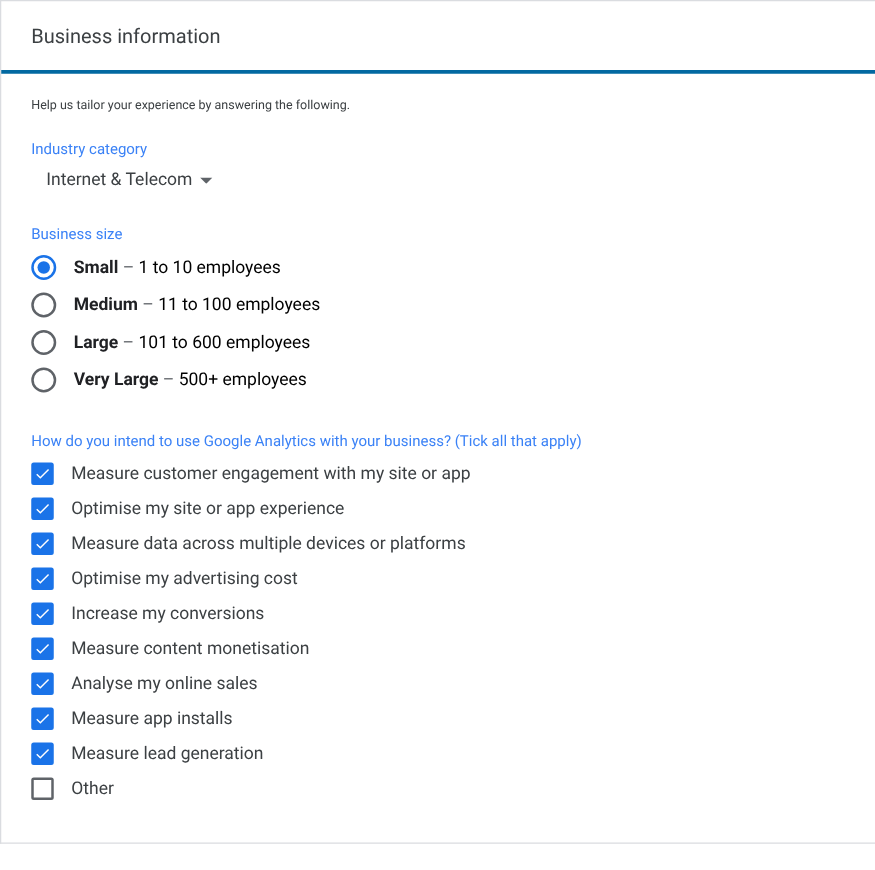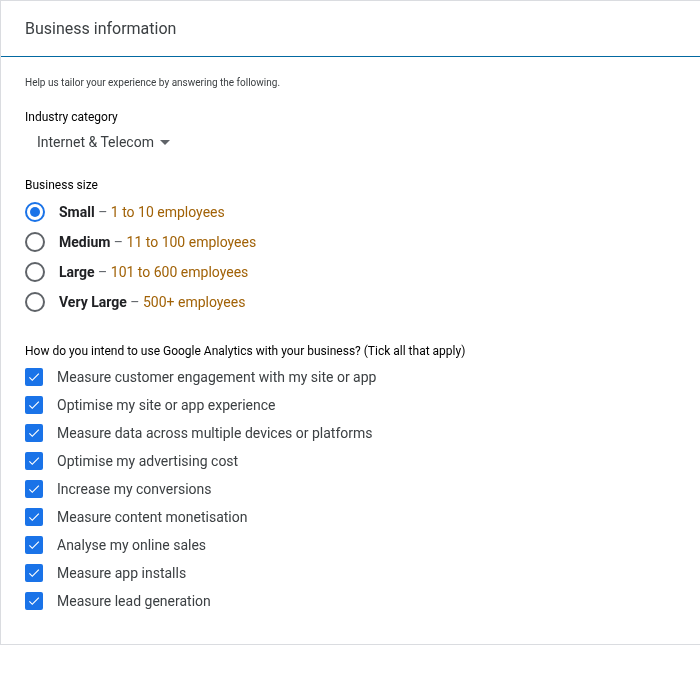--- a/index.html
+++ b/index.html
@@ -10,35 +10,35 @@
       font-size: 14px;
       width: 700px;
     }
     .card {
       border: 1px solid #dadce0;
       border-right: none;
       margin: 0;
     }
     .card-header {
       padding: 18px 24px;
-      border-bottom: 1px solid #0369a1;
+      border-bottom: 3px solid #0369a1;
       font-size: 16px;
       color: #3c4043;
     }
     .card-body {
       padding: 20px 24px 24px 24px;
     }
     .intro {
       font-size: 10px;
       color: #3c4043;
       margin-bottom: 22px;
     }
     .field-label {
       font-size: 12px;
-      color: #000000;
+      color: #3b82f6;
       margin-bottom: 10px;
     }
     .dropdown {
       display: inline-flex;
       align-items: center;
       font-size: 14px;
       color: #3c4043;
       cursor: pointer;
       padding: 0 0 0 12px;
       margin-bottom: 28px;
@@ -74,21 +74,21 @@
       height: 10px;
       border-radius: 50%;
       background: #1a73e8;
     }
     .radio-label {
       font-size: 14px;
       color: #3c4043;
     }
     .radio-label .bold { font-weight: 700; color: #202124; text-align: center; }
     .radio-label .dash { color: #5f6368; }
-    .radio-label .desc { color: #a16207; }
+    .radio-label .desc { color: #000000; }
     .section-gap { height: 22px; }
     .check-item {
       display: flex;
       align-items: center;
       margin-bottom: 10px;
       cursor: pointer;
     }
     .checkbox {
       width: 18px;
       height: 18px;
@@ -239,20 +239,24 @@
         <span class="check-label">Measure app installs</span>
       </div>
       <div class="check-item">
         <span class="checkbox checked">
             <svg width="14" height="14" viewBox="0 0 24 24">
               <path fill="#fff" d="M9 16.17L4.83 12l-1.42 1.41L9 19 21 7l-1.41-1.41z"></path>
             </svg>
           </span>
         <span class="check-label">Measure lead generation</span>
       </div>
+      <div class="check-item">
+        <span class="checkbox"></span>
+        <span class="check-label">Other</span>
+      </div>
 
     </div>
   </div>
 </div>
 
 <div class="footer">
   
   
 </div>
 

